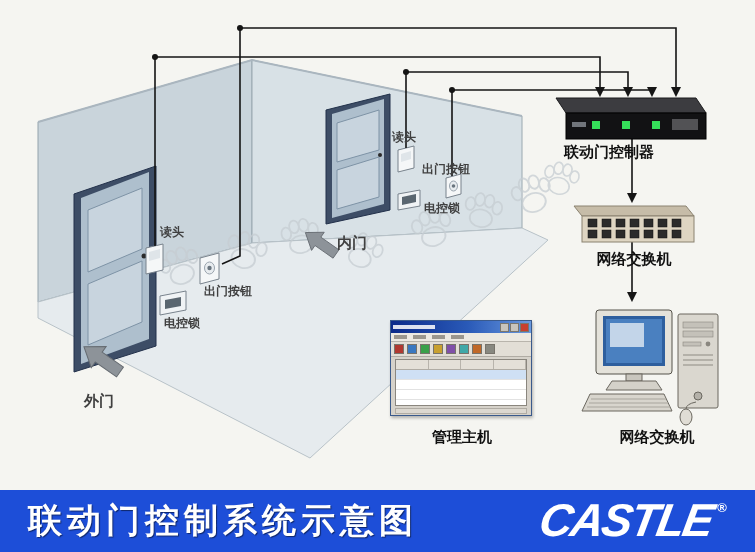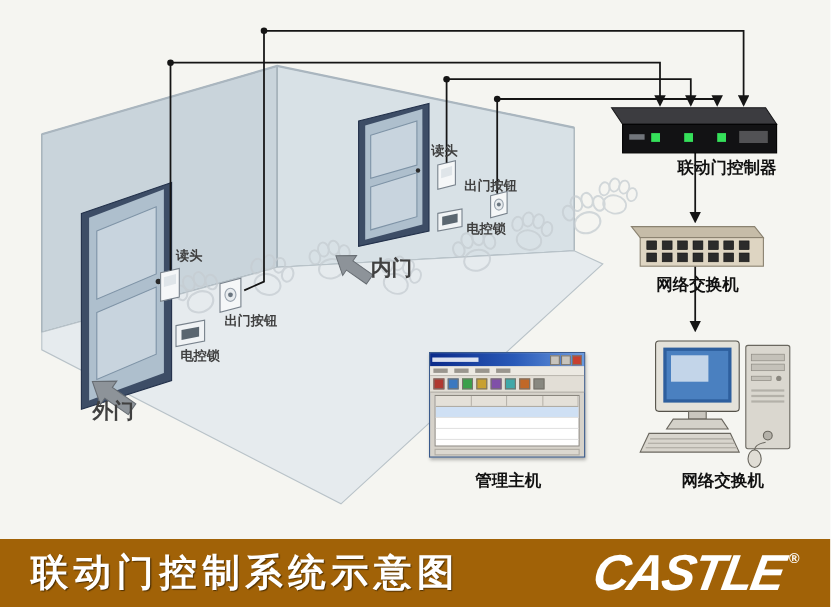--- a/index.html
+++ b/index.html
@@ -14,21 +14,21 @@
   .scene{position:absolute;left:0;top:0;}
   
   .lbl{
     position:absolute;
     font-size:12px;
     font-weight:600;
     color:#404040;
     white-space:nowrap;
     line-height:1.2;
   }
-  .door-lbl{font-size:19px;font-weight:bold;}
+  .door-lbl{font-size:15px;font-weight:bold;}
   .cap{
     position:absolute;
     font-size:15px;
     font-weight:bold;
     color:#111;
     text-align:center;
     white-space:nowrap;
   }
   
   .sw-window{
@@ -49,21 +49,21 @@
   .sw-toolbar .ic{width:10px;height:10px;border:1px solid #77736b;box-sizing:border-box;}
   .sw-body{position:absolute;top:38px;bottom:9px;left:4px;right:4px;background:#ffffff;border:1px solid #8a867e;overflow:hidden;}
   .sw-colhead{height:9px;background:#e4e0d8;border-bottom:1px solid #b0aca4;display:flex;}
   .sw-colhead .c{flex:1;border-right:1px solid #b8b4ac;}
   .sw-row{height:9px;border-bottom:1px solid #e2e2e2;}
   .sw-row.sel{background:#cfe0f4;}
   .sw-status{position:absolute;bottom:1px;left:4px;right:4px;height:6px;background:#dcd8d0;border:1px solid #b0aca4;box-sizing:border-box;}
   
   .banner{
     position:absolute;left:0;top:490px;width:755px;height:62px;
-    background:#a16207;
+    background:#1d4ed8;
   }
   .banner-title{
     position:absolute;left:28px;top:50%;transform:translateY(-50%);
     font-size:34px;font-weight:bold;color:#ffffff;letter-spacing:5px;
     text-shadow:1px 1px 1px rgba(0,0,0,.5);
     white-space:nowrap;
   }
   .banner-logo{
     position:absolute;right:30px;top:50%;transform:translateY(-52%) skewX(-10deg);
     font-size:46px;font-weight:bold;font-style:italic;color:#ffffff;
@@ -229,28 +229,28 @@
       <line x1="589" y1="403" x2="668" y2="403" stroke="#a8a59d"></line>
       <line x1="587" y1="407" x2="670" y2="407" stroke="#a8a59d"></line>
       <path d="M686,409 Q686,404 696,402" fill="none" stroke="#6a675f"></path>
       <ellipse cx="686" cy="417" rx="6" ry="8" fill="#e0ddd5" stroke="#6a675f"></ellipse>
     </g>
   </svg>
 
   <div class="lbl" style="left:160px;top:225px;">读头</div>
   <div class="lbl" style="left:204px;top:284px;">出门按钮</div>
   <div class="lbl" style="left:164px;top:316px;">电控锁</div>
-  <div class="lbl door-lbl" style="left:84px;top:364px;">外门</div>
+  <div class="lbl door-lbl" style="left:84px;top:392px;">外门</div>
 
   <div class="lbl" style="left:392px;top:130px;">读头</div>
   <div class="lbl" style="left:422px;top:162px;">出门按钮</div>
   <div class="lbl" style="left:424px;top:201px;">电控锁</div>
   <div class="lbl door-lbl" style="left:337px;top:234px;">内门</div>
 
-  <div class="cap" style="left:596px;top:143px;width:130px;">联动门控制器</div>
+  <div class="cap" style="left:544px;top:143px;width:130px;">联动门控制器</div>
   <div class="cap" style="left:574px;top:250px;width:120px;">网络交换机</div>
   <div class="cap" style="left:392px;top:428px;width:140px;">管理主机</div>
   <div class="cap" style="left:592px;top:428px;width:130px;">网络交换机</div>
 
   <div class="sw-window">
     <div class="sw-titlebar">
       <span class="sw-title-dash"></span>
       <span class="sw-btns">
         <i></i>
         <i></i>

